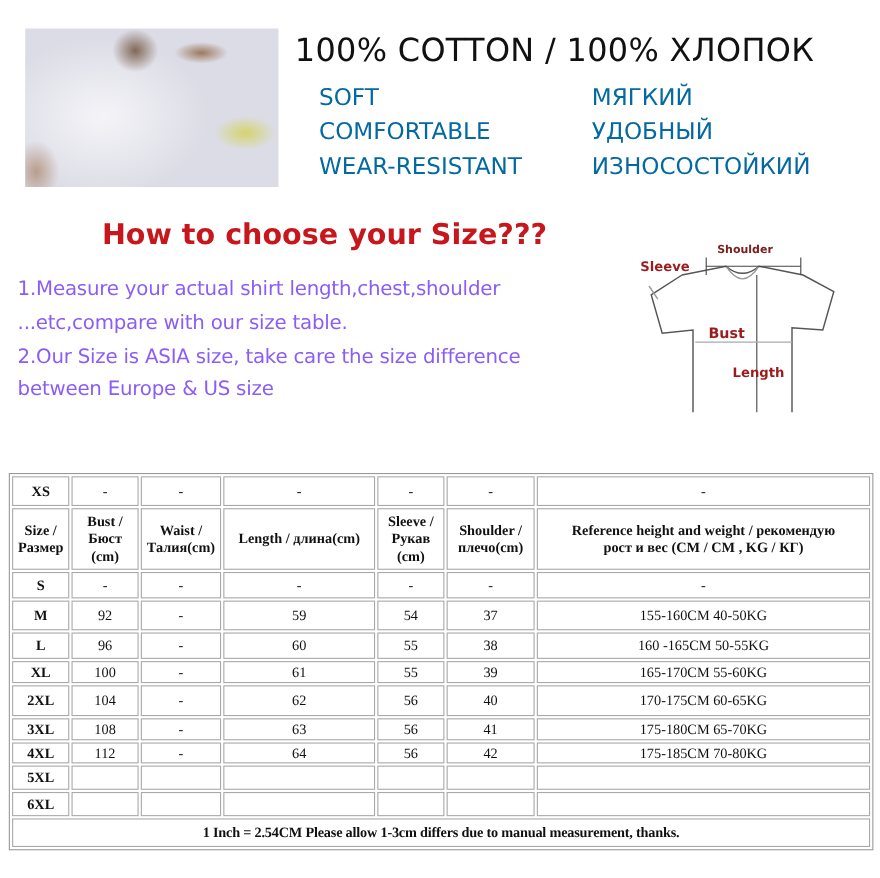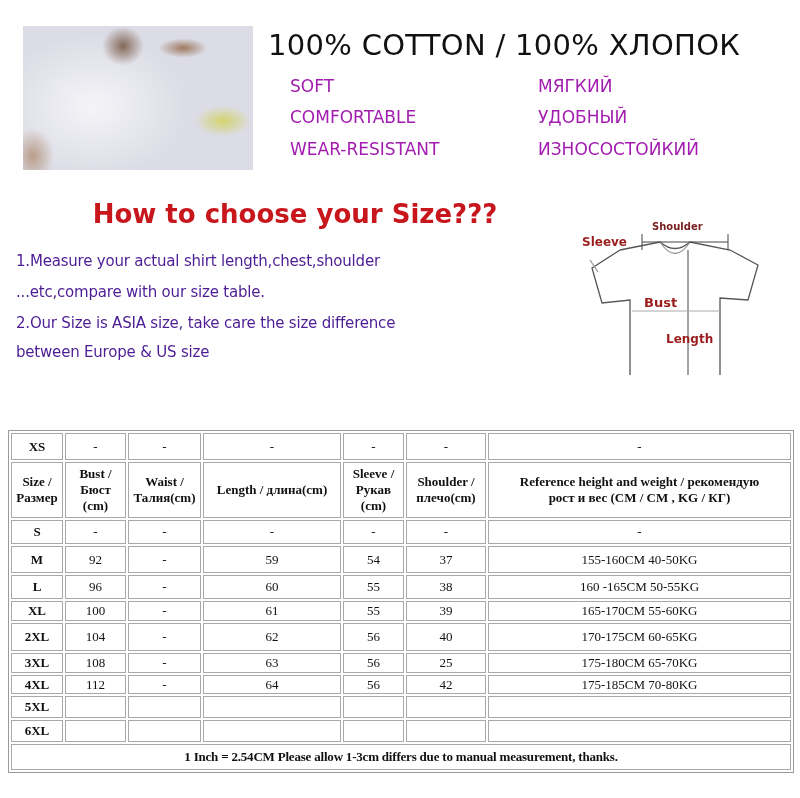--- a/index.html
+++ b/index.html
@@ -10,27 +10,27 @@
     position: absolute; left: 23px; top: 26px; width: 230px; height: 144px;
     background:
       radial-gradient(ellipse 40px 22px at 200px 95px, rgba(210,210,90,0.85), rgba(210,210,90,0) 70%),
       radial-gradient(ellipse 30px 28px at 100px 20px, rgba(120,90,70,0.9), rgba(120,90,70,0) 70%),
       radial-gradient(ellipse 35px 14px at 160px 22px, rgba(150,110,80,0.9), rgba(150,110,80,0) 70%),
       radial-gradient(ellipse 30px 40px at 10px 130px, rgba(170,130,100,0.7), rgba(170,130,100,0) 70%),
       radial-gradient(ellipse 120px 90px at 70px 80px, #f4f4f8, #dcdce6 80%),
       linear-gradient(180deg, #eeeef2, #d8d8e2);
   }
   .title-cotton { position: absolute; left: 268px; top: 28px; font-size: 29px; letter-spacing: 0.3px; color: #111; white-space: nowrap; font-family: "DejaVu Sans", sans-serif; }
-  .feat { position: absolute; font-size: 17px; color: #a21caf; white-space: nowrap; }
+  .feat { position: absolute; font-size: 21px; color: #0369a1; white-space: nowrap; }
   .feat-en { left: 290px; }
   .feat-ru { left: 538px; }
 
   
   .how-title { position: absolute; left: 0; width: 590px; top: 199px; text-align: center; font-size: 26px; font-weight: bold; color: #c8161d; white-space: nowrap; font-family: "DejaVu Sans", sans-serif; }
-  .how-line { position: absolute; left: 16px; font-size: 15px; color: #4c1d95; white-space: nowrap; letter-spacing: -0.2px; }
+  .how-line { position: absolute; left: 16px; font-size: 18px; color: #8b5cf6; white-space: nowrap; letter-spacing: -0.2px; }
 
   
   .shirt { position: absolute; left: 580px; top: 210px; width: 200px; height: 165px; }
   .shirt svg { width: 100%; height: 100%; }
 
   
   .caption { position: absolute; left: 8px; width: 784px; top: 414px; text-align: center; font-family: "Liberation Serif", serif; font-size: 13px; color: #111; margin-top: 24px; }
   table.size { position: absolute; left: 8px; top: 430px; width: 784px; border-collapse: separate; border-spacing: 2px; border: 1px solid #9a9a9a; background: #fff; font-family: "Liberation Serif", serif; table-layout: fixed; }
   table.size td, table.size th { border: 1px solid #a9a9a9; text-align: center; padding: 0; font-size: 13px; color: #111; }
   table.size th { font-weight: bold; line-height: 16px; }
@@ -156,21 +156,21 @@
     <td>56</td>
     <td>40</td>
     <td>170-175CM 60-65KG</td>
   </tr>
   <tr style="height:20px">
     <td class="sz">3XL</td>
     <td>108</td>
     <td>-</td>
     <td>63</td>
     <td>56</td>
-    <td>25</td>
+    <td>41</td>
     <td>175-180CM 65-70KG</td>
   </tr>
   <tr style="height:19px">
     <td class="sz">4XL</td>
     <td>112</td>
     <td>-</td>
     <td>64</td>
     <td>56</td>
     <td>42</td>
     <td>175-185CM 70-80KG</td>

